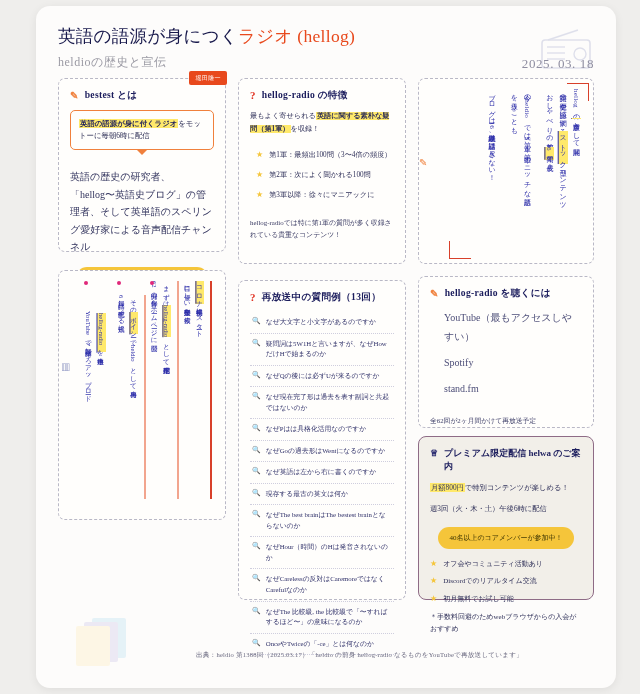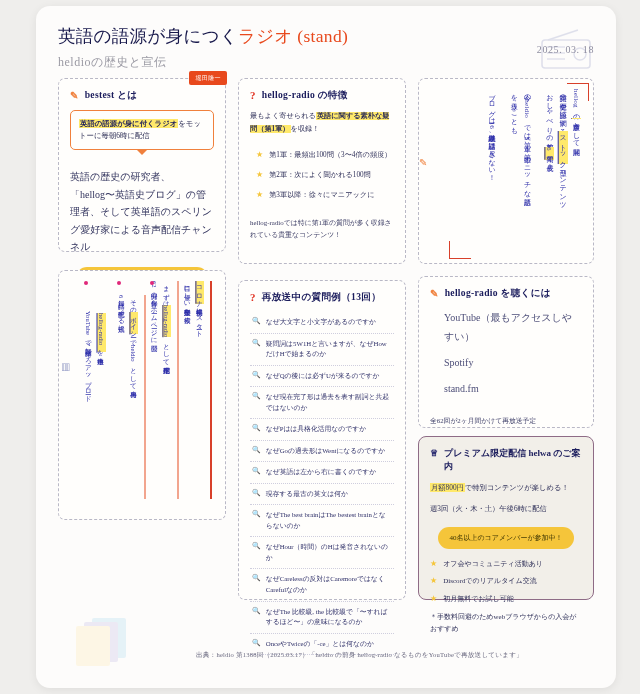--- a/index.html
+++ b/index.html
@@ -25,22 +25,22 @@
     font-size: 17.5px; color: #17184b; letter-spacing: .3px;
     font-family: "Liberation Serif", serif;
   }
   .title .accent { color: #e8491d; }
   .subtitle { font-size: 12px; color: #9b9aa4; margin-top: 6px; letter-spacing: .5px; }
   .radio-icon {
     position: absolute; right: 22px; top: 22px;
     width: 56px; height: 42px; opacity: .30;
   }
   .date-stamp {
-    position: absolute; right: 22px; top: 38px;
-    font-size: 10px; color: #8e8da0; letter-spacing: .6px;
+    position: absolute; right: 22px; top: 50px;
+    font-size: 13px; color: #8e8da0; letter-spacing: .6px;
   }
 
   
   .grid {
     position: absolute; left: 22px; top: 72px;
     width: 536px;
   }
   .card {
     position: absolute;
     background: #fffefc;
@@ -177,21 +177,21 @@
     font-size: 6.6px; color: #6b6a80; letter-spacing: .2px;
   }
 </style>
 </head>
 <body>
 
 <div class="page">
 
   <div class="header">
     <div class="title">
-      <span>英語の語源が身につく</span><span class="accent">ラジオ (stand)</span>
+      <span>英語の語源が身につく</span><span class="accent">ラジオ (hellog)</span>
     </div>
     <div class="subtitle">heldioの歴史と宣伝</div>
     <svg class="radio-icon" viewBox="0 0 56 42">
       <rect x="4" y="12" width="48" height="28" rx="3" fill="none" stroke="#9aa0c8" stroke-width="1.6"></rect>
       <line x1="10" y1="12" x2="40" y2="2" stroke="#9aa0c8" stroke-width="1.4"></line>
       <line x1="9" y1="19" x2="27" y2="19" stroke="#9aa0c8" stroke-width="1.4"></line>
       <line x1="9" y1="25" x2="27" y2="25" stroke="#9aa0c8" stroke-width="1.4"></line>
       <line x1="9" y1="31" x2="27" y2="31" stroke="#9aa0c8" stroke-width="1.4"></line>
       <circle cx="42" cy="26" r="6" fill="none" stroke="#9aa0c8" stroke-width="1.4"></circle>
     </svg>

